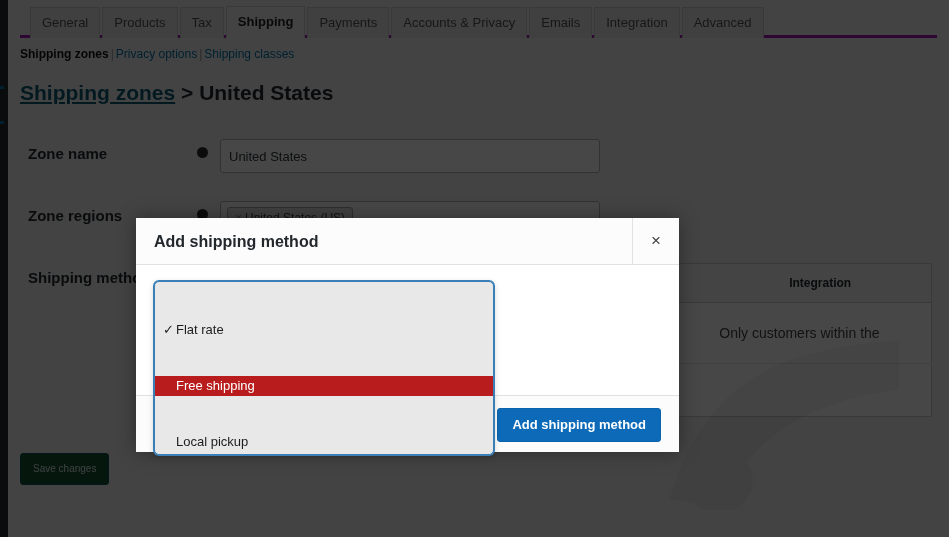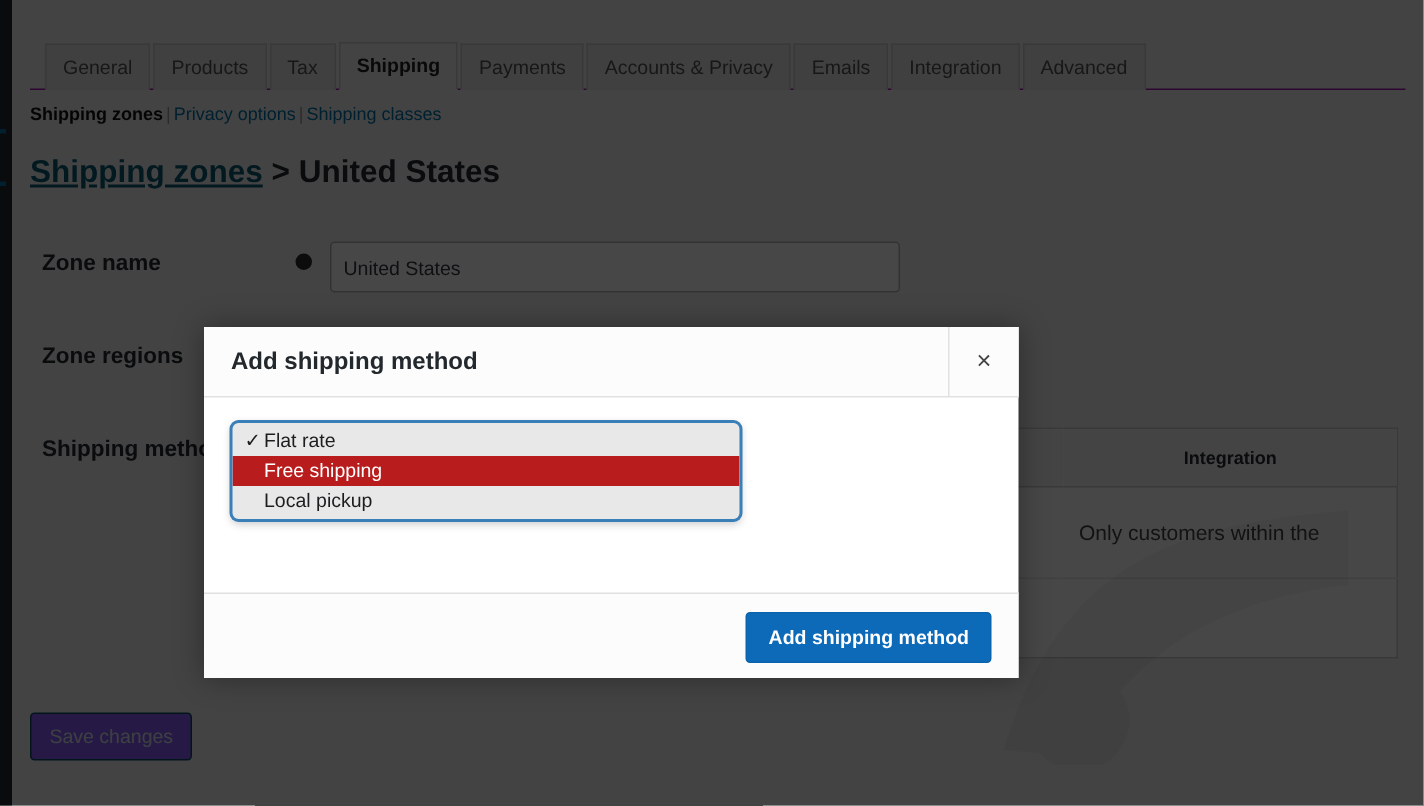--- a/index.html
+++ b/index.html
@@ -36,23 +36,23 @@
 
   .page-inner {
     position: absolute;
     left: 8px; right: 0; top: 0; bottom: 0;
     padding: 0;
   }
 
   
   .nav-tab-wrapper {
     position: relative;
-    margin: 28px 12px 0 12px;
+    margin: 6px 12px 0 12px;
     padding-left: 10px;
-    border-bottom: 1px solid #a21caf;
+    border-bottom: 3px solid #a21caf;
     height: 32px;
     white-space: nowrap;
     font-size: 0;
   }
   .nav-tab {
     display: inline-block;
     font-family: "Liberation Sans", sans-serif;
     font-size: 13px;
     line-height: 22px;
     padding: 4px 11px;
@@ -201,26 +201,26 @@
     color: #0b5a75;
     cursor: pointer;
   }
 
   .save-row {
     margin: 22px 12px 0 12px;
   }
   .button-primary {
     display: inline-block;
     font-family: "Liberation Sans", sans-serif;
-    font-size: 13px;
+    font-size: 10px;
     line-height: 30px;
     padding: 0 12px;
     border: 1px solid #0a4b61;
     border-radius: 3px;
-    background: #8b5cf6;
+    background: #14532d;
     color: #d7e6ec;
     cursor: pointer;
   }
 
   
   .watermark {
     position: absolute;
     right: 40px;
     top: 330px;
     width: 260px;
@@ -310,20 +310,21 @@
     box-shadow: 0 0 0 1px #3a7fb8, 0 2px 6px rgba(0,0,0,0.22);
   }
   .nsp-option {
     display: block;
     font-size: 13px;
     line-height: 16px;
     padding: 2px 6px 2px 8px;
     color: #1d1d1f;
     white-space: nowrap;
     cursor: default;
+    margin-top: 36px;
   }
   .nsp-option .check {
     display: inline-block;
     width: 13px;
     color: #1d1d1f;
   }
   .nsp-option.highlighted {
     background: #b91c1c;
     color: #fff;
   }

